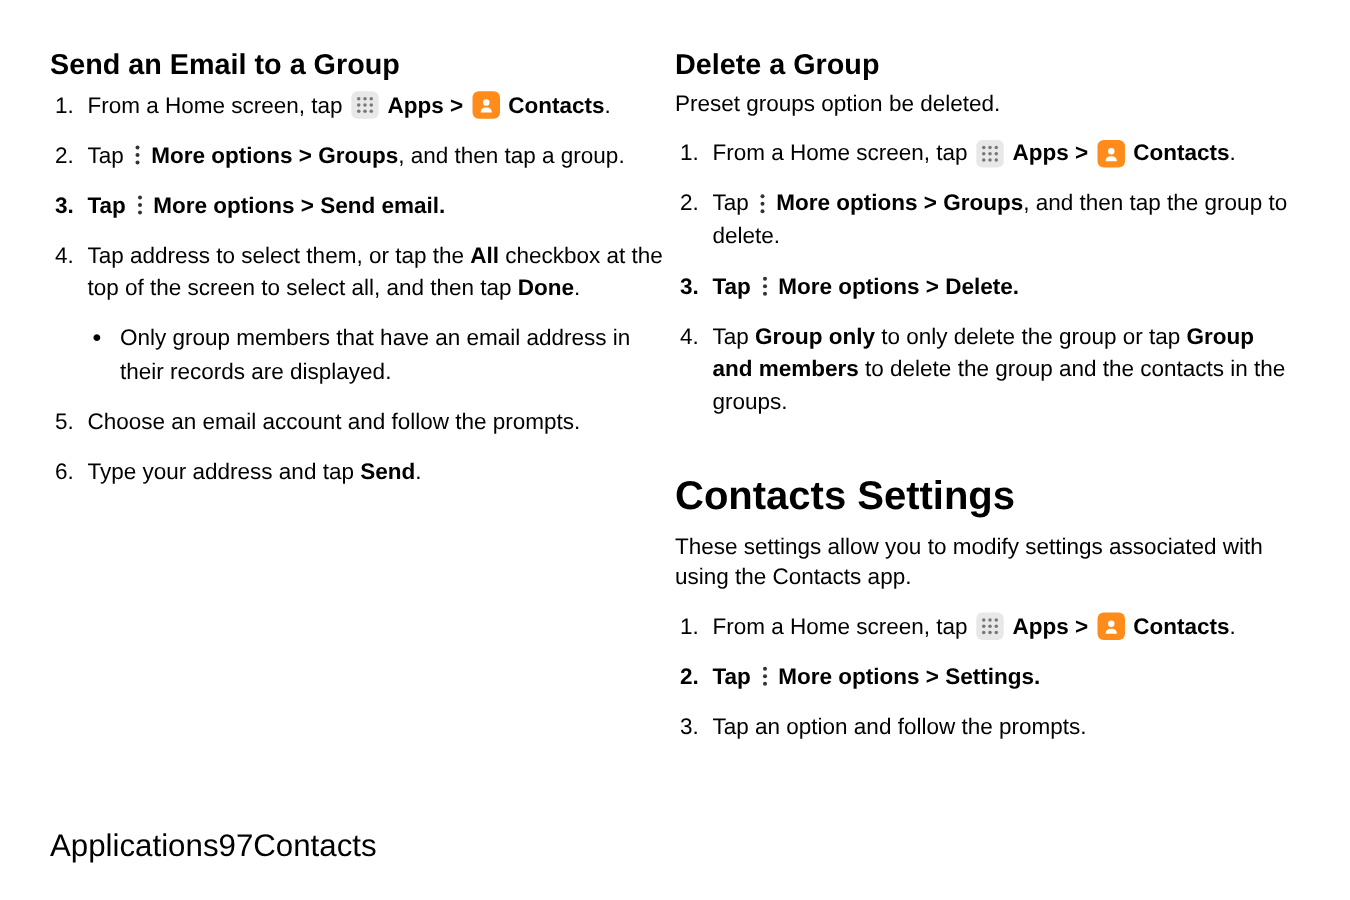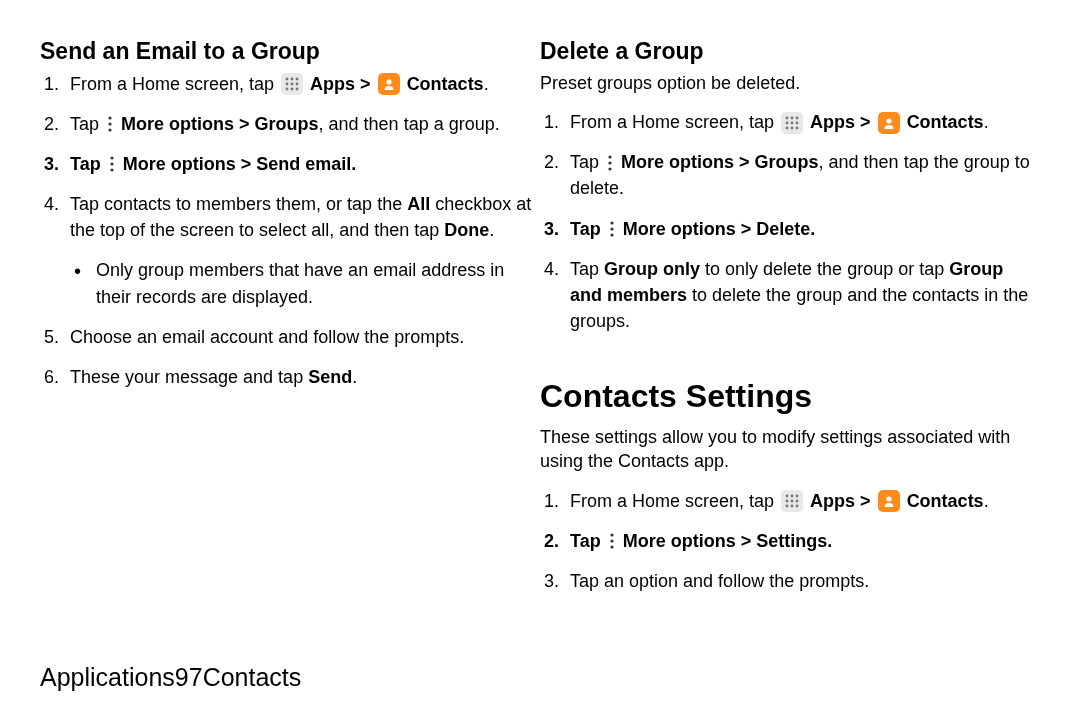--- a/index.html
+++ b/index.html
@@ -181,28 +181,28 @@
             <svg viewBox="0 0 6 18">
               <g fill="#333">
                 <circle cx="3" cy="3" r="1.6"></circle>
                 <circle cx="3" cy="9" r="1.6"></circle>
                 <circle cx="3" cy="15" r="1.6"></circle>
               </g>
             </svg>
           </span> <span>More options &gt; Send email</span>.
       </li>
       <li>
-        <span>Tap contacts to members them, or tap the </span><span class="b">All</span><span> checkbox at the top of the screen to select all, and then tap </span><span class="b">Done</span>.
+        <span>Tap address to select them, or tap the </span><span class="b">All</span><span> checkbox at the top of the screen to select all, and then tap </span><span class="b">Done</span>.
         <ul class="sub">
           <li>Only group members that have an email address in their records are displayed.</li>
         </ul>
       </li>
       <li>Choose an email account and follow the prompts.</li>
       <li>
-        <span>These your message and tap </span><span class="b">Send</span>.
+        <span>Type your address and tap </span><span class="b">Send</span>.
       </li>
     </ol>
   </div>
 
   <div class="col">
     <h2>Delete a Group</h2>
     <p class="intro">Preset groups option be deleted.</p>
     <ol>
       <li>
         <span>From a Home screen, tap </span><span class="icon-apps">

